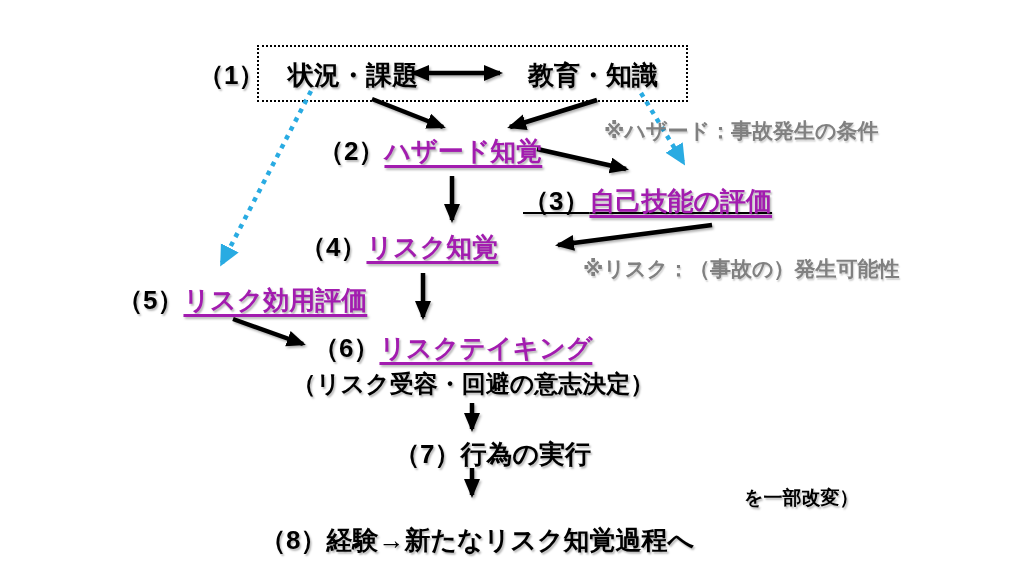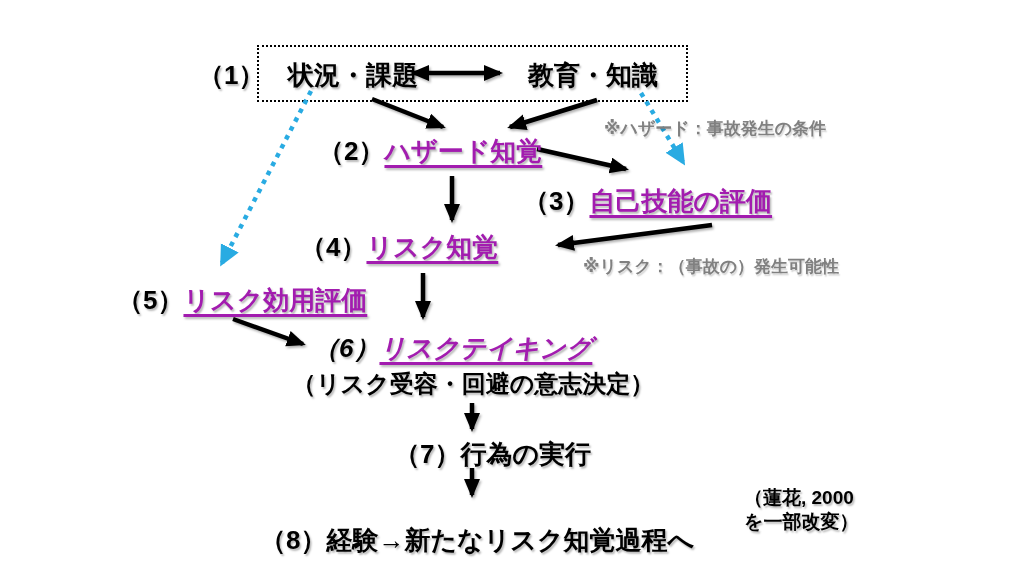--- a/index.html
+++ b/index.html
@@ -4,21 +4,21 @@
 <style>
   html,body{margin:0;padding:0;background:#fff;}
   #canvas{
     position:relative;width:1024px;height:587px;background:#ffffff;
     font-family:"Liberation Sans","DejaVu Sans",sans-serif;
     overflow:hidden;
   }
   .txt{position:absolute;white-space:nowrap;font-weight:bold;color:#000;
        text-shadow:1.5px 2px 2px rgba(0,0,0,0.28);z-index:2;}
   .size-main{font-size:26px;}
-  .size-note{font-size:17px;color:#808080;text-shadow:1px 1.5px 1.5px rgba(0,0,0,0.18);}
+  .size-note{font-size:21px;color:#808080;text-shadow:1px 1.5px 1.5px rgba(0,0,0,0.18);}
   .size-sub{font-size:24px;}
   .size-cite{font-size:19px;line-height:24px;}
   .red{color:#a21caf;text-decoration:underline;text-decoration-thickness:3px;text-underline-offset:5px;}
   .num{color:#000;}
   #topbox{
     position:absolute;left:257px;top:45px;width:431px;height:57px;
     border:2px dotted #000;box-sizing:border-box;z-index:0;background:transparent;
   }
   #arrows{position:absolute;left:0;top:0;z-index:1;}
 </style>
@@ -64,45 +64,44 @@
   <div class="txt size-main" style="left:198px;top:58px;">（1）</div>
   <div class="txt size-main" style="left:528px;top:58px;">教育・知識</div>
   <div class="txt size-main" style="left:288px;top:58px;">状況・課題</div>
 
   <div class="txt size-note" style="left:604px;top:117px;">※ハザード：事故発生の条件</div>
 
   <div class="txt size-main" style="left:318px;top:134px;">
     <span class="num">（2）</span><span class="red">ハザード知覚</span>
   </div>
 
-  <div class="txt size-main" style="left:523px;top:184px;">
+  <div class="txt size-main" style="left:523px;top:184px;text-decoration:underline;">
     <span class="num">（3）</span><span class="red">自己技能の評価</span>
   </div>
 
   <div class="txt size-main" style="left:300px;top:230px;">
     <span class="num">（4）</span><span class="red">リスク知覚</span>
   </div>
 
   <div class="txt size-note" style="left:583px;top:255px;">※リスク：（事故の）発生可能性</div>
 
   <div class="txt size-main" style="left:117px;top:283px;">
     <span class="num">（5）</span><span class="red">リスク効用評価</span>
   </div>
 
-  <div class="txt size-main" style="left:313px;top:331px;font-style:italic;">
+  <div class="txt size-main" style="left:313px;top:331px;">
     <span class="num">（6）</span><span class="red">リスクテイキング</span>
   </div>
   <div class="txt size-sub" style="left:292px;top:368px;">（リスク受容・回避の意志決定）</div>
 
   <div class="txt size-main" style="left:362px;top:437px;margin-left:32px;">
     <span class="num">（7）</span><span>行為の実行</span>
   </div>
 
   <div class="txt size-main" style="left:260px;top:499px;margin-top:24px;">
     <span class="num">（8）</span><span>経験→新たなリスク知覚過程へ</span>
   </div>
 
   <div class="txt size-cite" style="left:744px;top:486px;">
-    <div>（蓮花, 2000</div>
     <div>を一部改変）</div>
   </div>
 
 </div>
 
 </body></html>

